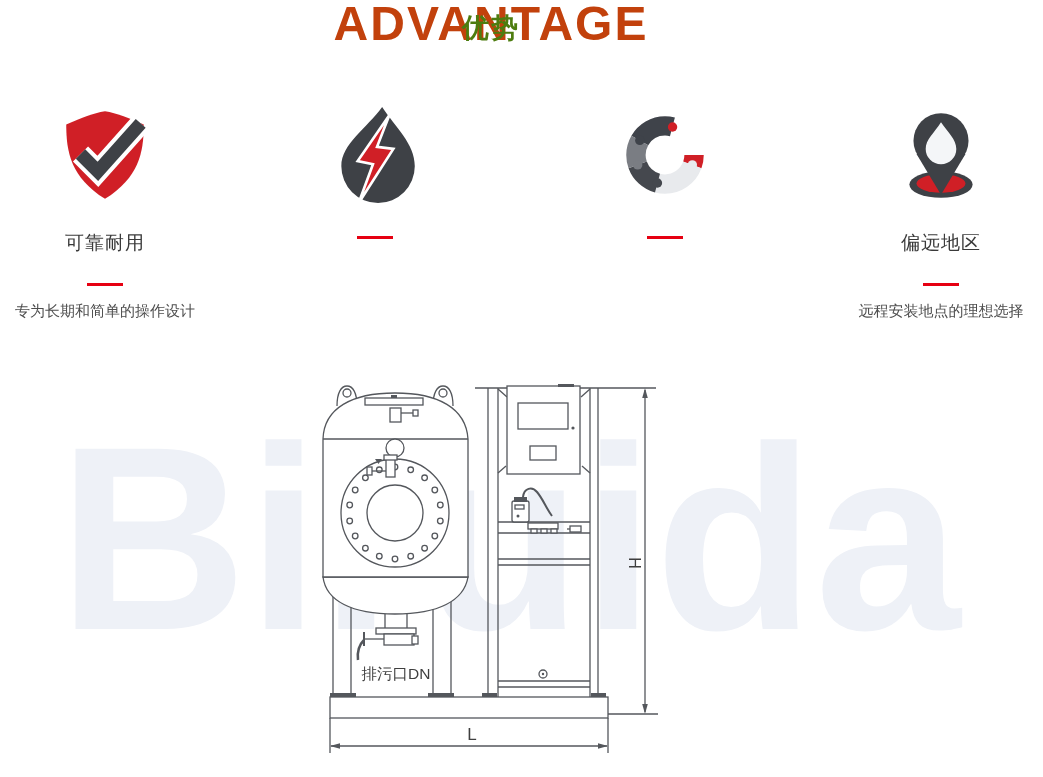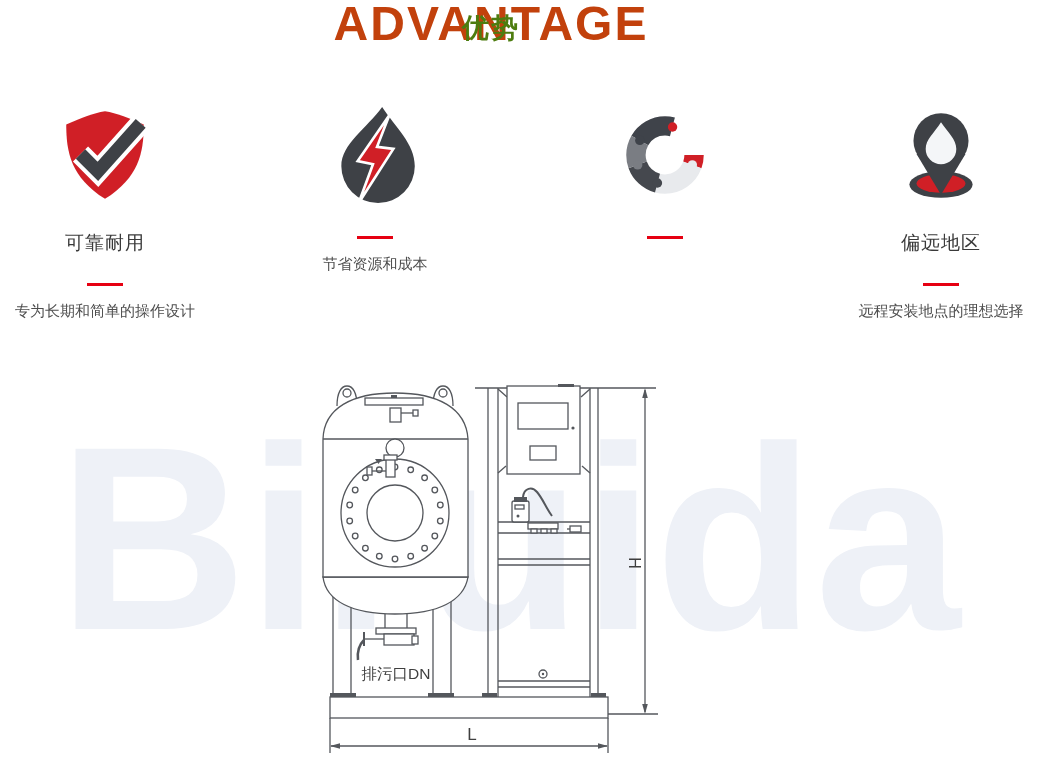--- a/index.html
+++ b/index.html
@@ -60,21 +60,20 @@
   </div>
 
   <div class="feature f2">
     <div class="icon-wrap">
       <svg viewBox="0 0 100 100" aria-hidden="true">
         <path d="M57,3 C42,24 17,39 17,61 a36,36 0 0 0 72,0 C89,39 70,23 57,3 Z" fill="#3e4146"></path>
         <polygon points="64,11 33,56 48,59 34,97 68,44 52,42" fill="#d01f26" stroke="#ffffff" stroke-width="2.6"></polygon>
       </svg>
     </div>
     <div class="divider"></div>
-    <div class="feature-desc">节省资源和成本</div>
   </div>
 
   <div class="feature f3">
     <div class="icon-wrap">
       <svg viewBox="0 0 100 100" aria-hidden="true">
         <g fill="none" stroke-width="19">
           <circle cx="50" cy="50" r="28.5" pathLength="100" stroke="#3f434a" stroke-dasharray="20.8 100" stroke-dashoffset="-58.33"></circle>
           <circle cx="50" cy="50" r="28.5" pathLength="100" stroke="#d01f26" stroke-dasharray="26.4 100" stroke-dashoffset="20.83"></circle>
           <circle cx="50" cy="50" r="28.5" pathLength="100" stroke="#e8eaed" stroke-dasharray="23.6 100" stroke-dashoffset="-5.56"></circle>
           <circle cx="50" cy="50" r="28.5" pathLength="100" stroke="#45484e" stroke-dasharray="15.3 100" stroke-dashoffset="-29.17"></circle>

